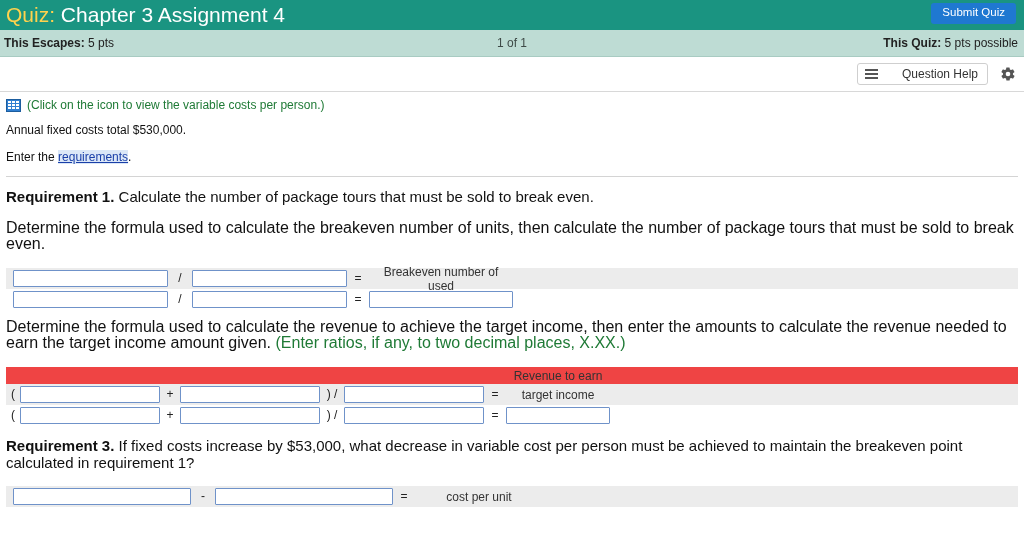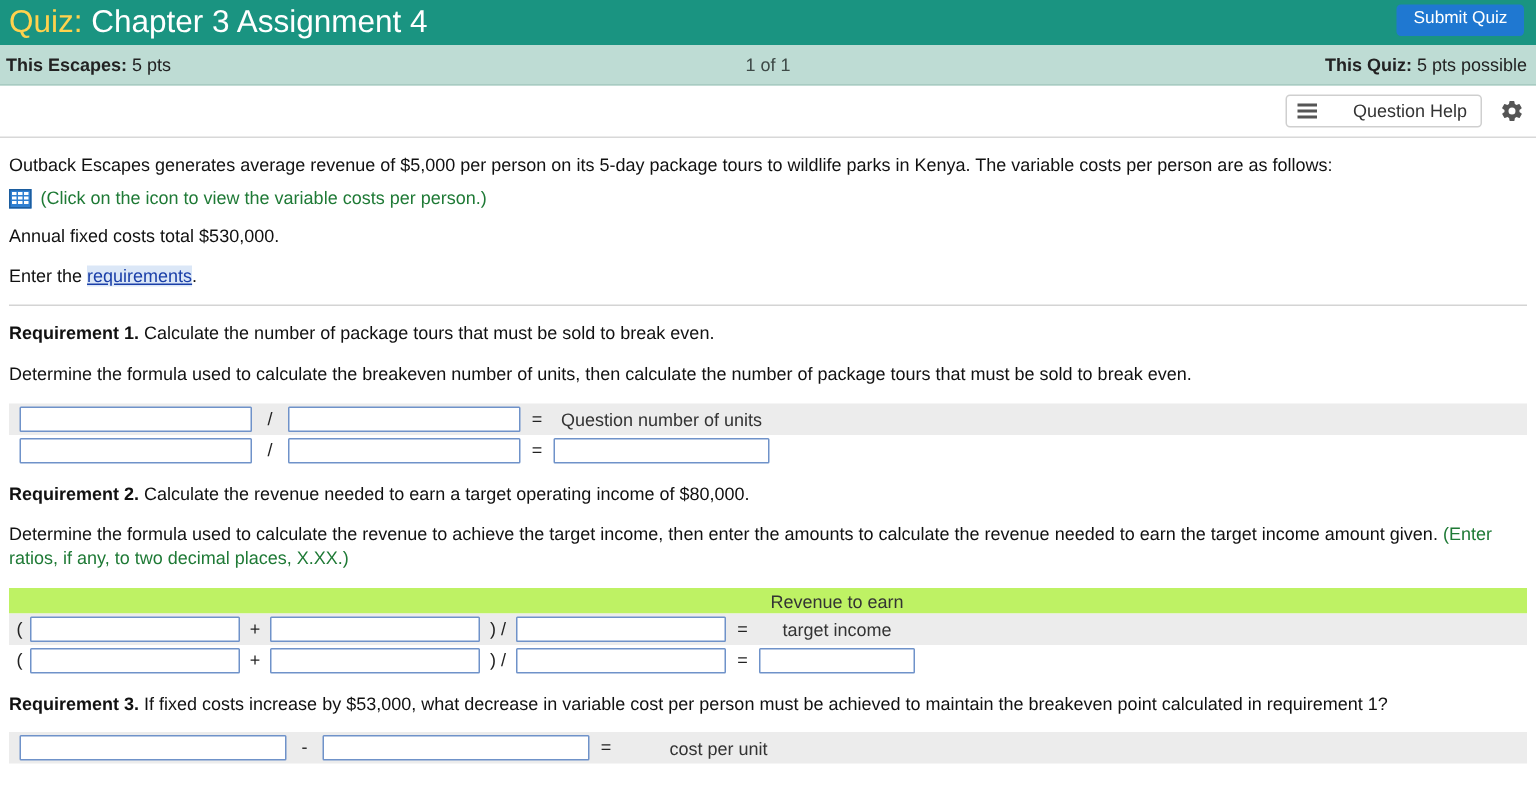--- a/index.html
+++ b/index.html
@@ -133,23 +133,23 @@
     cursor: pointer;
   }
 
   .hr-sep {
     border: none;
     border-top: 1px solid #d4d4d4;
     margin: 10px 0 0 0;
   }
 
   
-  .req-head { font-size: 12px; color:#111; margin-top: 11px; }
+  .req-head { font-size: 15px; color:#111; margin-top: 11px; }
   .req-head b { font-weight: bold; }
-  .req-sub  { font-size: 12px; color:#111; margin-top: 9px; line-height: 16px; }
+  .req-sub  { font-size: 16px; color:#111; margin-top: 9px; line-height: 16px; }
 
   .formula-block { margin-top: 7px; position: relative; }
   .frow {
     display: flex;
     align-items: center;
     height: 21px;
   }
   .frow.shaded { background: #ececec; }
   .fld {
     height: 17px;
@@ -169,21 +169,21 @@
     color: #333;
     text-align: center;
     flex: none;
     line-height: 14px;
   }
   .caption-row {
     display:flex;
     align-items:flex-end;
     height: 17px;
   }
-  .caption-row.shaded { background:#bef264; }
+  .caption-row.shaded { background:#ef4444; }
   .caption-text {
     font-size: 12px; color:#333; text-align:center; flex:none; line-height: 15px;
   }
   .spacer { flex: none; }
 </style>
 </head>
 <body>
 
 <div class="quiz-header">
   <div class="quiz-title">
@@ -216,21 +216,20 @@
   </button>
   <button class="gear-btn">
     <svg width="16" height="16" viewBox="0 0 24 24">
       <path fill="#555" d="M19.4 13a7.9 7.9 0 0 0 .1-1 7.9 7.9 0 0 0-.1-1l2.1-1.6a.5.5 0 0 0 .1-.6l-2-3.5a.5.5 0 0 0-.6-.2l-2.5 1a7.3 7.3 0 0 0-1.7-1l-.4-2.6a.5.5 0 0 0-.5-.4h-4a.5.5 0 0 0-.5.4l-.4 2.6a7.3 7.3 0 0 0-1.7 1l-2.5-1a.5.5 0 0 0-.6.2l-2 3.5a.5.5 0 0 0 .1.6L4.5 11a8 8 0 0 0 0 2l-2.1 1.6a.5.5 0 0 0-.1.6l2 3.5a.5.5 0 0 0 .6.2l2.5-1a7.3 7.3 0 0 0 1.7 1l.4 2.6a.5.5 0 0 0 .5.4h4a.5.5 0 0 0 .5-.4l.4-2.6a7.3 7.3 0 0 0 1.7-1l2.5 1a.5.5 0 0 0 .6-.2l2-3.5a.5.5 0 0 0-.1-.6zM12 15.5A3.5 3.5 0 1 1 15.5 12 3.5 3.5 0 0 1 12 15.5z"></path>
     </svg>
   </button>
 </div>
 
 <div class="content">
 
-  <p class="ptext row-gap-10">Outback Escapes generates average revenue of $5,000 per person on its 5-day package tours to wildlife parks in Kenya. The variable costs per person are as follows:</p>
 
   <div class="grid-icon-line">
     <span class="grid-icon">
       <span></span>
         <span></span>
         <span></span>
       <span></span>
         <span></span>
         <span></span>
       <span></span>
@@ -252,34 +251,31 @@
     <b>Requirement 1.</b><span> Calculate the number of package tours that must be sold to break even.</span>
   </p>
   <p class="req-sub">Determine the formula used to calculate the breakeven number of units, then calculate the number of package tours that must be sold to break even.</p>
 
   <div class="formula-block">
     <div class="frow shaded">
       <input class="fld" style="width: 155px; margin-left: 7px;" placeholder="">
       <span class="op" style="width:24px;">/</span>
       <input class="fld" style="width: 155px;" placeholder="">
       <span class="op" style="width:22px;">=</span>
-      <span class="label-cell" style="width:144px;">Question number of units</span>
+      <span class="label-cell" style="width:144px;">Breakeven number of used</span>
     </div>
     <div class="frow">
       <input class="fld" style="width: 155px; margin-left: 7px;" placeholder="">
       <span class="op" style="width:24px;">/</span>
       <input class="fld" style="width: 155px;" placeholder="">
       <span class="op" style="width:22px;">=</span>
       <input class="fld" style="width: 144px;" placeholder="">
     </div>
   </div>
 
-  <p class="req-head">
-    <b>Requirement 2.</b><span> Calculate the revenue needed to earn a target operating income of $80,000.</span>
-  </p>
   <p class="req-sub">
     <span>Determine the formula used to calculate the revenue to achieve the target income, then enter the amounts to calculate the revenue needed to earn the target income amount given. </span><span class="green-inline">(Enter ratios, if any, to two decimal places, X.XX.)</span>
   </p>
 
   <div class="formula-block">
     <div class="caption-row shaded">
       <span class="spacer" style="width:14px;"></span>
       <span class="spacer" style="width:140px;"></span>
       <span class="spacer" style="width:20px;"></span>
       <span class="spacer" style="width:140px;"></span>

